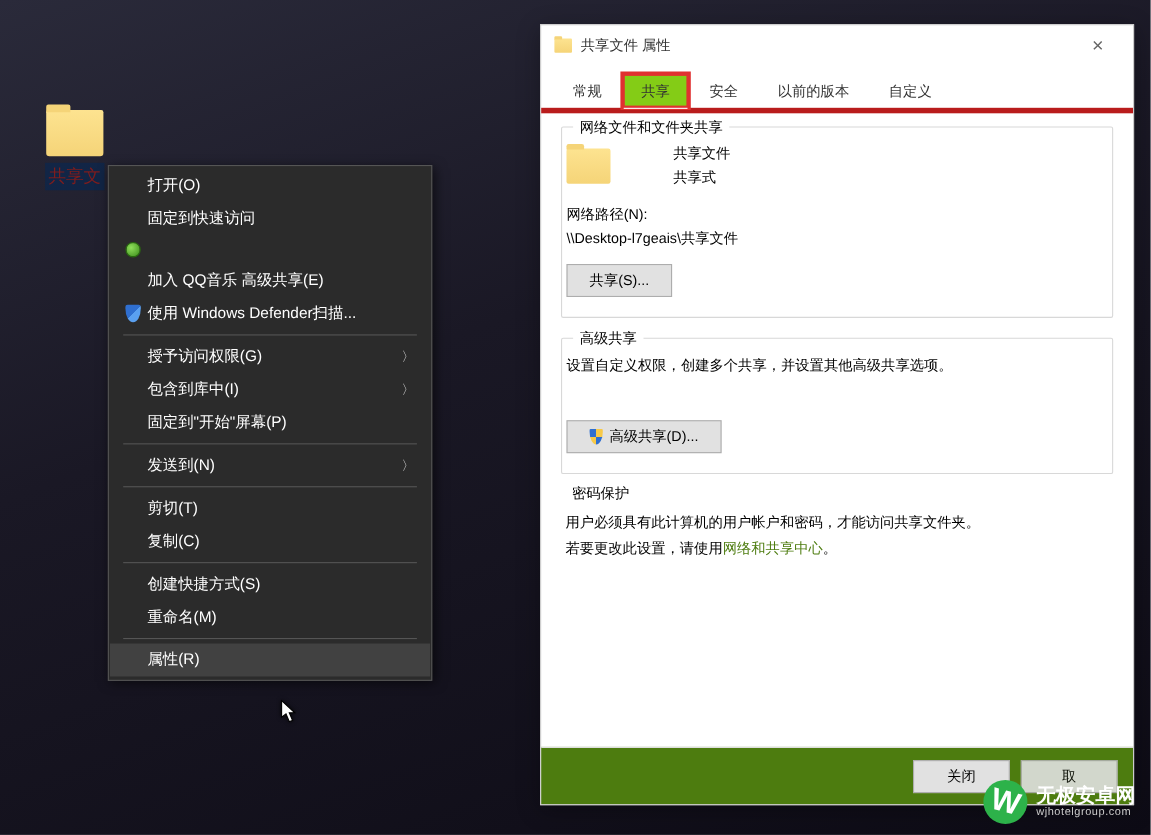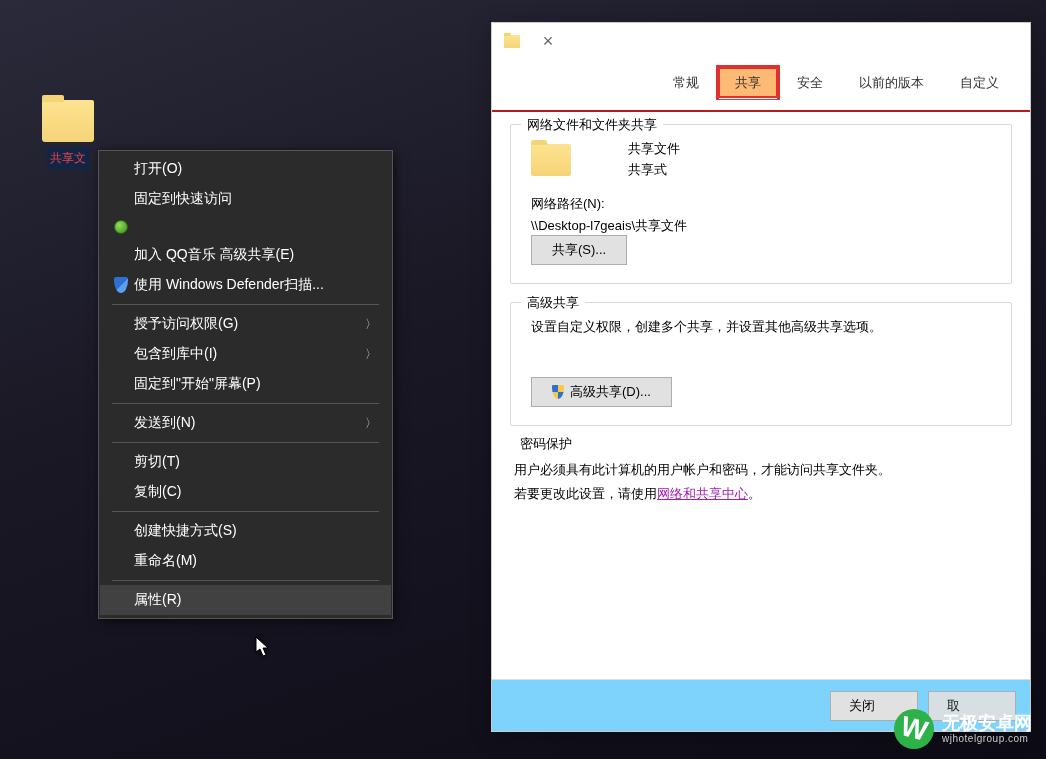--- a/index.html
+++ b/index.html
@@ -2,21 +2,21 @@
 <html><head>
 <meta charset="utf-8">
 <style>
 * { margin: 0; padding: 0; box-sizing: border-box; font-family: "Microsoft YaHei", "Segoe UI", sans-serif; }
 body { width: 1046px; height: 759px; background: linear-gradient(160deg, #2a2a3a 0%, #1a1825 40%, #0d0b15 100%); overflow: hidden; position: relative; }
 
 
 .desktop-icon { position: absolute; left: 38px; top: 100px; width: 60px; text-align: center; cursor: pointer; }
 .desktop-icon .folder-shape { width: 52px; height: 42px; margin: 0 auto 6px; background: linear-gradient(#fde390, #f5d478); border-radius: 2px 2px 3px 3px; position: relative; }
 .desktop-icon .folder-shape::before { content: ""; position: absolute; top: -5px; left: 0; width: 22px; height: 7px; background: #f5d478; border-radius: 2px 2px 0 0; }
-.desktop-icon .label { color: #ef4444; font-size: 12px; background: rgba(0,40,90,0.5); padding: 2px 3px; display: inline-block; }
+.desktop-icon .label { color: #7f1d1d; font-size: 16px; background: rgba(0,40,90,0.5); padding: 2px 3px; display: inline-block; }
 
 
 .context-menu { position: absolute; left: 98px; top: 150px; width: 295px; background: #2b2b2b; border: 1px solid #555; box-shadow: 2px 2px 10px rgba(0,0,0,0.6); color: #fff; font-size: 14px; padding: 3px 1px; }
 .menu-item { display: flex; align-items: center; padding: 6px 14px 6px 10px; cursor: default; position: relative; }
 .menu-item .icon-slot { width: 22px; display: inline-flex; align-items: center; justify-content: center; }
 .menu-item .text { flex: 1; padding-left: 2px; }
 .menu-item .arrow { font-size: 12px; color: #ccc; }
 .menu-item.hover, .menu-item:hover { background: #414141; }
 .menu-sep { height: 1px; background: #555; margin: 4px 12px; }
 
@@ -28,40 +28,40 @@
 .cursor { position: absolute; left: 255px; top: 636px; pointer-events: none; }
 .cursor svg { filter: drop-shadow(0 0 2px rgba(0,0,0,0.8)); }
 
 
 .dialog { position: absolute; left: 491px; top: 22px; width: 540px; height: 710px; background: #fff; border: 1px solid #ccc; box-shadow: 0 4px 20px rgba(0,0,0,0.3); font-size: 13px; color: #000; }
 .dialog .titlebar { height: 36px; display: flex; align-items: center; padding: 0 12px; }
 .dialog .titlebar .folder-mini { width: 16px; height: 13px; background: linear-gradient(#fde390,#f5d478); border-radius: 1px; margin-right: 8px; position: relative; }
 .dialog .titlebar .folder-mini::before { content:""; position:absolute; top:-2px; left:0; width:7px; height:3px; background:#f5d478; border-radius:1px 1px 0 0;}
 .dialog .titlebar .title { flex: 1; font-size: 13px; color: #333; }
 .dialog .titlebar .close { width: 40px; text-align: center; font-size: 18px; color: #666; cursor: pointer; }
-.dialog .tabs { display: flex; padding: 8px 12px 12px 12px; border-bottom: 2px solid #b91c1c; justify-content: flex-end; }
+.dialog .tabs { display: flex; padding: 8px 12px 0 12px; border-bottom: 5px solid #b91c1c; }
 .dialog .tab { padding: 6px 16px; font-size: 13px; color: #333; cursor: pointer; border: 1px solid transparent; border-bottom: none; margin-right: 2px; position: relative; }
-.dialog .tab.active { border-color: #d0d0d0; background: #fdba74; }
+.dialog .tab.active { border-color: #d0d0d0; background: #84cc16; }
 .dialog .tab.active::after { content:""; position:absolute; left:0; right:0; bottom:-1px; height:1px; background:#fff; }
 .dialog .tab.highlighted { outline: 4px solid #e03030; outline-offset: -2px; }
 .dialog .body { padding: 12px 18px; }
-.fieldset { border: 1px solid #d8d8d8; border-radius: 2px; padding: 14px 20px 18px; margin-bottom: 18px; position: relative; }
+.fieldset { border: 1px solid #d8d8d8; border-radius: 2px; padding: 14px 4px 18px; margin-bottom: 18px; position: relative; }
 .fieldset .legend { position: absolute; top: -9px; left: 10px; background: #fff; padding: 0 6px; font-size: 13px; color: #000; }
 .folder-row { display: flex; align-items: center; margin-bottom: 14px; gap: 41px; }
 .folder-med { width: 40px; height: 32px; background: linear-gradient(#fde390,#f5d478); border-radius: 2px; margin-right: 16px; position: relative; }
 .folder-med::before { content:""; position:absolute; top:-4px; left:0; width:16px; height:5px; background:#f5d478; border-radius:2px 2px 0 0;}
 .folder-texts div { line-height: 1.6; }
 .net-path-label { margin: 6px 0 4px; }
-.net-path { }
-.btn { background: #e1e1e1; border: 1px solid #adadad; padding: 5px 20px; min-width: 90px; cursor: pointer; font-size: 13px; display: inline-flex; align-items: center; justify-content: flex-start; }
+.net-path { margin-bottom: 14px; }
+.btn { background: #e1e1e1; border: 1px solid #adadad; padding: 5px 20px; min-width: 90px; cursor: pointer; font-size: 13px; display: inline-flex; align-items: center; justify-content: center; }
 .btn .shield-yb { width: 12px; height: 14px; margin-right: 6px; border-radius: 1px 1px 50% 50% / 1px 1px 80% 80%; background: conic-gradient(#f7c948 0 25%, #2f6fd0 25% 50%, #f7c948 50% 75%, #2f6fd0 75% 100%); }
 .adv-text { margin-bottom: 40px; line-height: 1.6; }
 .pw-text { margin-bottom: 14px; line-height: 1.8; }
-.pw-text a { color: #a21caf; text-decoration: underline; cursor: pointer; }
-.dialog .footer { position: absolute; bottom: 0; left: 0; right: 0; height: 52px; background: #7dd3fc; border-top: 1px solid #ddd; display: flex; justify-content: flex-end; align-items: center; padding: 0 14px; gap: 10px; }
+.pw-text a { color: #4d7c0f; cursor: pointer; }
+.dialog .footer { position: absolute; bottom: 0; left: 0; right: 0; height: 52px; background: #4d7c0f; border-top: 1px solid #ddd; display: flex; justify-content: flex-end; align-items: center; padding: 0 14px; gap: 10px; }
 .dialog .footer .btn { min-width: 88px; padding: 5px 18px; }
 
 
 .watermark { position: absolute; right: 14px; bottom: 10px; display: flex; align-items: center; color: #fff; }
 .watermark .logo { width: 40px; height: 40px; border-radius: 50%; background: #2db24a; display:flex; align-items:center; justify-content:center; margin-right:8px; }
 .watermark .logo span { color:#fff; font-size:28px; font-weight:bold; transform: rotate(15deg); }
 .watermark .wtxt { line-height: 1.1; }
 .watermark .wtxt .big { font-size: 18px; font-weight: bold; }
 .watermark .wtxt .small { font-size: 10px; color: #ccc; letter-spacing: 0.5px; }
 </style>
@@ -157,20 +157,21 @@
 
 <div class="cursor">
   <svg width="16" height="22" viewBox="0 0 16 22">
       <path d="M1 1 L1 16 L5 13 L8 20 L11 19 L8 12 L13 12 Z" fill="#fff" stroke="#000" stroke-width="1"></path>
     </svg>
 </div>
 
 <div class="dialog">
   <div class="titlebar">
     <div class="folder-mini"></div>
+    <div class="title">共享文件 属性</div>
     <div class="close">×</div>
   </div>
   <div class="tabs">
     <div class="tab">常规</div>
     <div class="tab active highlighted">共享</div>
     <div class="tab">安全</div>
     <div class="tab">以前的版本</div>
     <div class="tab">自定义</div>
   </div>
   <div class="body">

